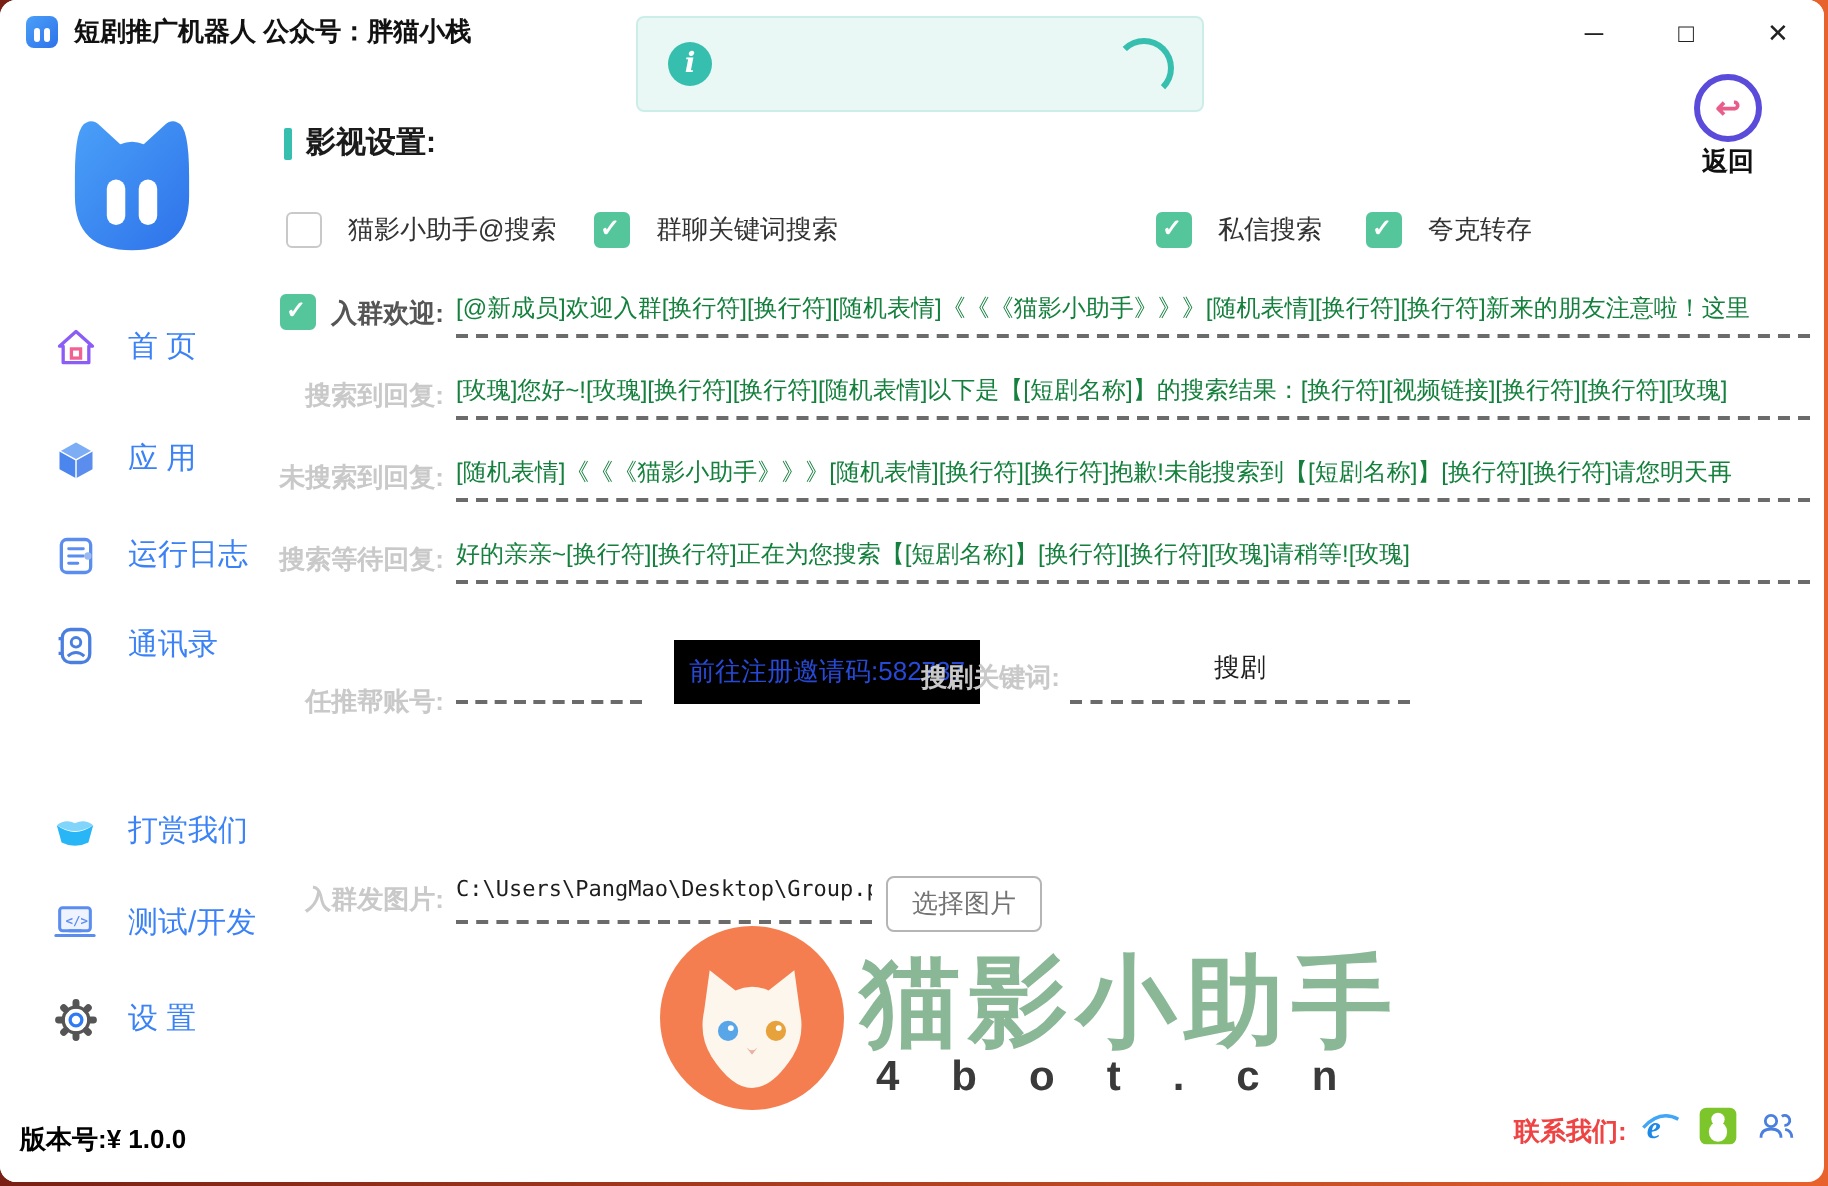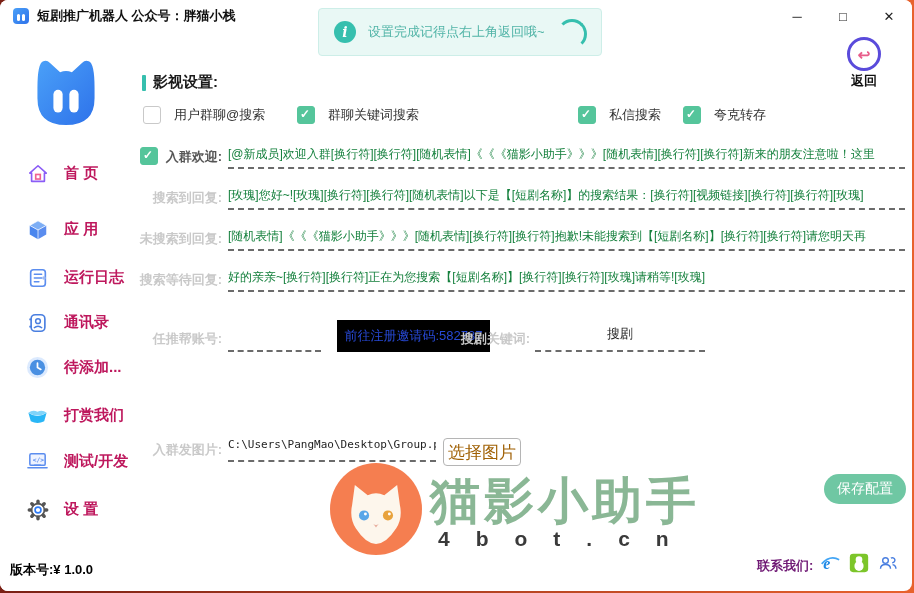--- a/index.html
+++ b/index.html
@@ -40,24 +40,24 @@
   .back-wrap{position:absolute;left:840px;top:37px;width:48px;text-align:center;z-index:20;cursor:pointer;}
   .back-circle{width:28px;height:28px;margin:0 auto;border:3px solid #5a4bdb;border-radius:50%;
     display:flex;align-items:center;justify-content:center;background:#fff;}
   .back-glyph{color:#e85d8a;font-size:15px;font-weight:bold;line-height:1;}
   .back-label{font-size:13px;font-weight:bold;color:#111;margin-top:1px;}
   
   .sidebar{position:absolute;top:32px;left:0;width:135px;bottom:0;background:#fff;}
   .logo{position:absolute;left:24px;top:22px;}
   .nav-item{position:absolute;left:26px;display:flex;align-items:center;gap:15px;cursor:pointer;}
   .nav-item .nico{width:23px;height:23px;flex:0 0 auto;display:flex;align-items:center;justify-content:center;}
-  .nav-label{font-size:15px;font-weight:bold;color:#be185d;white-space:nowrap;}
+  .nav-label{font-size:15px;font-weight:normal;color:#3b82f6;white-space:nowrap;}
   .version{position:absolute;left:10px;bottom:12px;font-size:13px;font-weight:bold;color:#000;}
   
-  .section-title{position:absolute;left:142px;top:73px;display:flex;align-items:center;gap:7px;}
+  .section-title{position:absolute;left:142px;top:62px;display:flex;align-items:center;gap:7px;}
   .section-bar{width:4px;height:16px;background:#36bfae;border-radius:1px;}
   .section-text{font-size:15px;font-weight:bold;color:#1b1b1b;}
   
   .cb{width:16px;height:16px;border:1px solid #c9c9c9;border-radius:3px;background:#fff;
     display:inline-block;position:relative;flex:0 0 auto;cursor:pointer;}
   .cb.checked{background:#55c59b;border-color:#55c59b;}
   .cb.checked::after{content:"✓";position:absolute;left:2px;top:0px;color:#fff;font-size:12px;font-weight:bold;}
   .cb-item{position:absolute;top:106px;display:flex;align-items:center;gap:13px;}
   .cb-label{font-size:13px;color:#333;white-space:nowrap;}
   
@@ -71,52 +71,51 @@
   .acc-input{position:absolute;left:228px;top:330px;width:93px;height:20px;border-bottom:2px dashed #6b6b6b;cursor:text;}
   .reg-btn{position:absolute;left:337px;top:320px;width:153px;height:32px;background:#000000;
     color:#2749d6;font-size:13px;display:flex;align-items:center;justify-content:center;cursor:pointer;}
   .kw-input{position:absolute;left:535px;top:325px;width:170px;height:25px;border-bottom:2px dashed #6b6b6b;
     background:#fff;text-align:center;font-size:13px;color:#1e1e1e;cursor:text;}
   
   .img-path{position:absolute;left:228px;top:438px;width:208px;height:22px;border-bottom:2px dashed #6b6b6b;
     font-family:"DejaVu Sans Mono",monospace;font-size:11px;color:#1e1e1e;
     white-space:nowrap;overflow:hidden;cursor:text;}
   .img-btn{position:absolute;left:443px;top:438px;width:76px;height:26px;border:1px solid #b5b5b5;
-    border-radius:4px;background:#fff;font-size:17px;color:#a16207;
+    border-radius:4px;background:#fff;font-size:13px;color:#737373;
     display:flex;align-items:center;justify-content:center;cursor:pointer;}
   
   .wm-cat{position:absolute;left:330px;top:463px;}
   .wm-title{position:absolute;left:430px;top:468px;font-size:50px;font-weight:bold;color:#8ab795;
     letter-spacing:4px;white-space:nowrap;}
   .wm-sub{position:absolute;left:438px;top:527px;font-size:21px;font-weight:bold;color:#3a3a3a;
     letter-spacing:26px;white-space:nowrap;}
   
   .save-btn{position:absolute;left:824px;top:474px;width:82px;height:30px;border-radius:15px;
     background:#6fc7a3;color:#fff;font-size:14px;display:flex;align-items:center;justify-content:center;cursor:pointer;}
-  .contact-label{position:absolute;left:757px;top:557px;font-size:13px;font-weight:bold;color:#701a75;}
+  .contact-label{position:absolute;left:757px;top:557px;font-size:13px;font-weight:bold;color:#ef4444;}
   .c-icon{position:absolute;top:553px;width:20px;height:20px;cursor:pointer;}
 </style>
 </head>
 <body>
 
 <div class="window">
 
   <div class="titlebar">
     <span class="app-icon"></span>
     <span class="win-title">短剧推广机器人 公众号：胖猫小栈</span>
     <div class="win-controls">
       <span class="win-btn">─</span>
       <span class="win-btn">□</span>
       <span class="win-btn">✕</span>
     </div>
   </div>
 
   <div class="banner">
     <span class="info-icon">i</span>
-    <span class="banner-text">设置完成记得点右上角返回哦~</span>
     <span class="spinner"></span>
   </div>
 
   <div class="back-wrap">
     <div class="back-circle">
       <span class="back-glyph">↩</span>
     </div>
     <div class="back-label">返回</div>
   </div>
 
@@ -173,30 +172,20 @@
         <svg width="22" height="22" viewBox="0 0 24 24" fill="none">
           <rect x="4.5" y="3" width="15" height="18" rx="4.5" stroke="#4a7fe0" stroke-width="1.8"></rect>
           <circle cx="12" cy="10" r="2.6" stroke="#4a7fe0" stroke-width="1.6"></circle>
           <path d="M7.5 17.5 Q12 13.5 16.5 17.5" stroke="#4a7fe0" stroke-width="1.6"></path>
           <path d="M2.5 8 H5 M2.5 16 H5" stroke="#4a7fe0" stroke-width="1.8"></path>
         </svg>
       </span>
       <span class="nav-label">通讯录</span>
     </div>
 
-    <div class="nav-item" style="top:324px">
-      <span class="nico">
-        <svg width="23" height="23" viewBox="0 0 24 24">
-          <circle cx="12" cy="12" r="11" fill="#dceafe"></circle>
-          <circle cx="12" cy="12" r="8" fill="#4a90e2"></circle>
-          <path d="M12 7.5 V12 L15.5 14" stroke="#fff" stroke-width="1.8" fill="none" stroke-linecap="round"></path>
-        </svg>
-      </span>
-      <span class="nav-label">待添加...</span>
-    </div>
 
     <div class="nav-item" style="top:372px">
       <span class="nico">
         <svg width="23" height="23" viewBox="0 0 24 24">
           <path d="M2.5 9 Q12 16 21.5 9 L19 18 Q12 21.5 5 18 Z" fill="#29b6f6"></path>
           <path d="M2.5 9 Q7 5.5 12 8 Q17 5.5 21.5 9 Q12 15 2.5 9 Z" fill="#81d4fa"></path>
         </svg>
       </span>
       <span class="nav-label">打赏我们</span>
     </div>
@@ -235,21 +224,21 @@
     <div class="version">版本号:¥ 1.0.0</div>
   </aside>
 
   <div class="section-title">
     <span class="section-bar"></span>
     <span class="section-text">影视设置:</span>
   </div>
 
   <div class="cb-item" style="left:143px">
     <span class="cb"></span>
-    <span class="cb-label">用户群聊@搜索</span>
+    <span class="cb-label">猫影小助手@搜索</span>
   </div>
   <div class="cb-item" style="left:297px">
     <span class="cb checked"></span>
     <span class="cb-label">群聊关键词搜索</span>
   </div>
   <div class="cb-item" style="left:578px">
     <span class="cb checked"></span>
     <span class="cb-label">私信搜索</span>
   </div>
   <div class="cb-item" style="left:683px">
@@ -263,21 +252,21 @@
 
   <span class="f-label" style="left:134px;top:189px">搜索到回复:</span>
   <div class="f-value" style="top:187px">[玫瑰]您好~![玫瑰][换行符][换行符][随机表情]以下是【[短剧名称]】的搜索结果：[换行符][视频链接][换行符][换行符][玫瑰]</div>
 
   <span class="f-label" style="left:134px;top:230px">未搜索到回复:</span>
   <div class="f-value" style="top:228px">[随机表情]《《《猫影小助手》》》[随机表情][换行符][换行符]抱歉!未能搜索到【[短剧名称]】[换行符][换行符]请您明天再</div>
 
   <span class="f-label" style="left:134px;top:271px">搜索等待回复:</span>
   <div class="f-value" style="top:269px">好的亲亲~[换行符][换行符]正在为您搜索【[短剧名称]】[换行符][换行符][玫瑰]请稍等![玫瑰]</div>
 
-  <span class="f-label" style="left:134px;top:330px">任推帮账号:</span>
+  <span class="f-label" style="left:134px;top:342px">任推帮账号:</span>
   <div class="acc-input"></div>
   <div class="reg-btn">前往注册邀请码:582737</div>
   <span class="f-label" style="left:442px;top:330px">搜剧关键词:</span>
   <div class="kw-input">搜剧</div>
 
   <span class="f-label" style="left:134px;top:441px">入群发图片:</span>
   <div class="img-path">C:\Users\PangMao\Desktop\Group.png</div>
   <div class="img-btn">选择图片</div>
 
   <div class="wm-cat">
@@ -287,21 +276,20 @@
       <circle cx="37" cy="57" r="5.5" fill="#58a6e8"></circle>
       <circle cx="63" cy="57" r="5.5" fill="#e8a23c"></circle>
       <circle cx="38.5" cy="55.5" r="1.6" fill="#fff"></circle>
       <circle cx="64.5" cy="55.5" r="1.6" fill="#fff"></circle>
       <path d="M47 66 Q50 69 53 66 L50 70 Z" fill="#e8b0a0"></path>
     </svg>
   </div>
   <div class="wm-title">猫影小助手</div>
   <div class="wm-sub">4bot.cn</div>
 
-  <div class="save-btn">保存配置</div>
 
   <div class="contact-label">联系我们:</div>
   <span class="c-icon" style="left:820px">
     <svg width="20" height="20" viewBox="0 0 24 24">
       <text x="4" y="19" font-size="19" font-weight="bold" font-style="italic" fill="#1e88e5" font-family="serif">e</text>
       <path d="M2 13 Q12 2 23 8" stroke="#42a5f5" stroke-width="2" fill="none"></path>
     </svg>
   </span>
   <span class="c-icon" style="left:849px">
     <svg width="20" height="20" viewBox="0 0 24 24">

